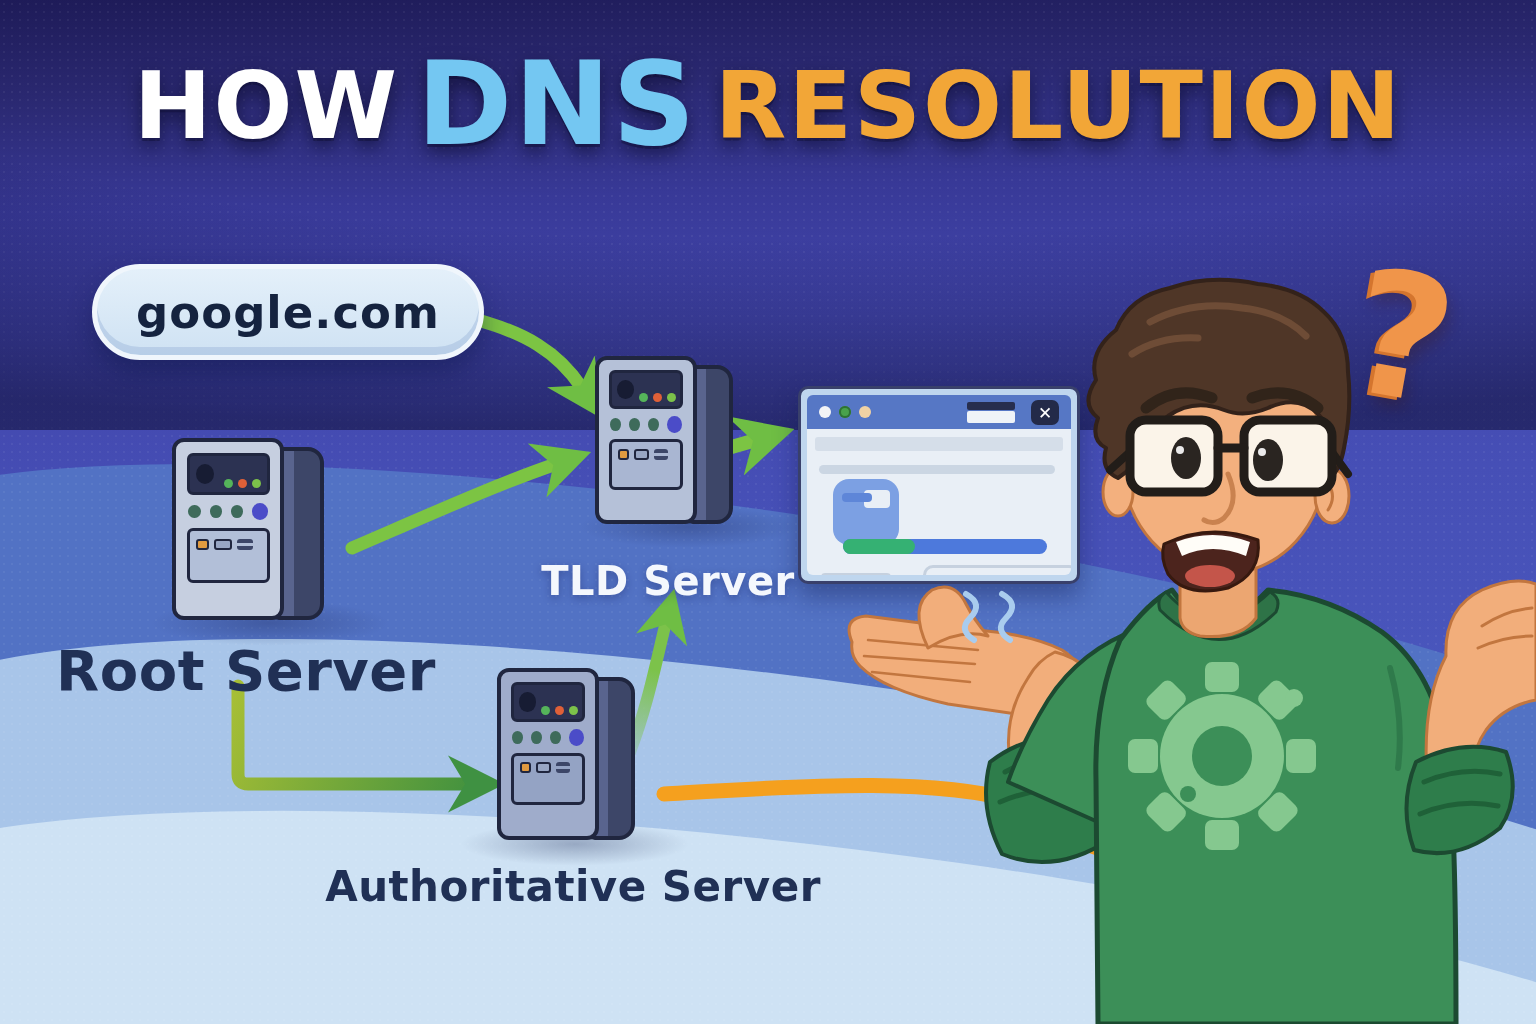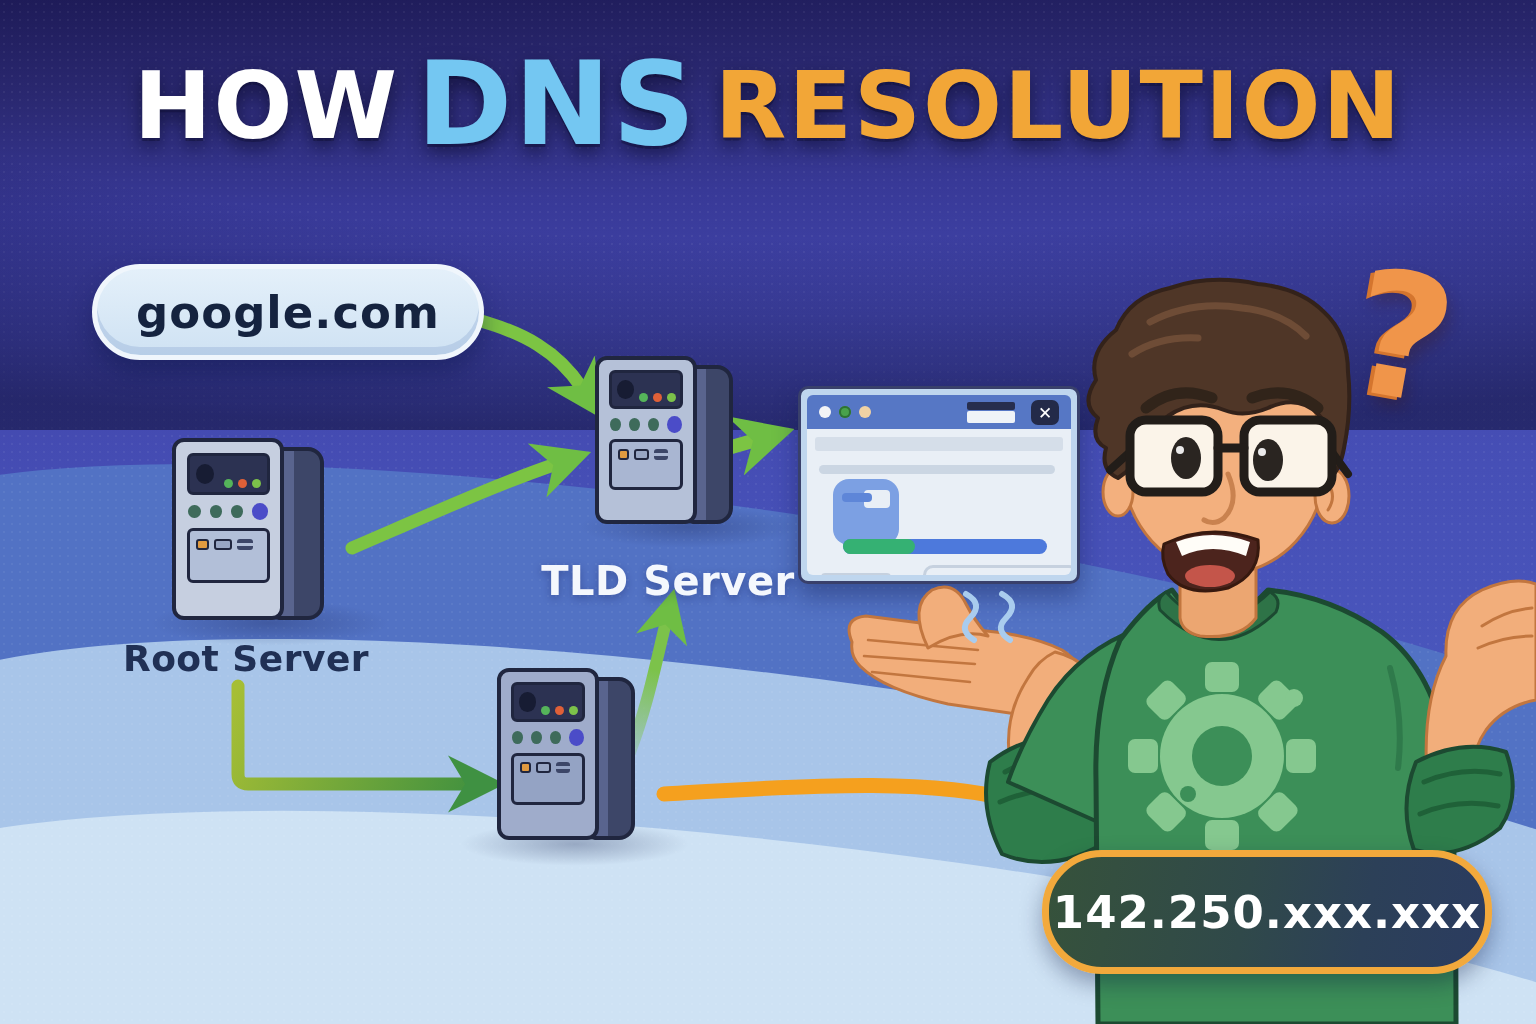--- a/index.html
+++ b/index.html
@@ -48,21 +48,21 @@
   .server .slot{height:11px;border-radius:3px;border:2px solid #20263F;box-sizing:border-box;}
   .server .slot.a{width:20%;background:#E09A40;}
   .server .slot.b{width:28%;background:#98A6C4;}
   .server .slot.c{width:24%;border:none;background:linear-gradient(#3C4668 0 4px,transparent 4px 7px,#3C4668 7px 11px);}
   .srv-root{left:172px;top:438px;width:152px;height:182px;--front:#C6CFE0;--bay:#B2BFD8;}
   .srv-tld{left:595px;top:356px;width:138px;height:168px;--front:#B5C1D8;--bay:#A9B6D2;}
   .srv-auth{left:497px;top:668px;width:138px;height:172px;--front:#9FACCB;--bay:#94A3C4;}
   .shadow{position:absolute;background:radial-gradient(ellipse,rgba(25,35,80,.30),rgba(25,35,80,0) 70%);border-radius:50%;z-index:2;}
   
   .lbl{position:absolute;transform:translateX(-50%);font-weight:bold;white-space:nowrap;letter-spacing:.5px;z-index:4;}
-  .lbl-root{left:246px;top:638px;font-size:36px;color:#203055;}
+  .lbl-root{left:246px;top:638px;font-size:56px;color:#203055;}
   .lbl-tld{left:668px;top:558px;font-size:40px;color:#F4F7FD;text-shadow:0 3px 8px rgba(20,30,90,.35);}
   .lbl-auth{left:573px;top:862px;font-size:42px;color:#203055;}
   
   .browser{position:absolute;left:798px;top:386px;width:282px;height:198px;z-index:3;
       background:#BFD6EE;border:3px solid #39406B;border-radius:10px;box-shadow:0 12px 24px rgba(15,25,75,.40);box-sizing:border-box;}
   .b-title{position:absolute;left:6px;right:6px;top:6px;height:34px;background:#5677C5;border-radius:6px 6px 0 0;}
   .wdot{position:absolute;top:11px;width:12px;height:12px;border-radius:50%;}
   .w1{left:12px;background:#F3F4F6;} .w2{left:32px;background:#49A24B;box-shadow:inset 0 0 0 2px #2E7134;} .w3{left:52px;background:#F0D2A4;}
   .b-darkbar{position:absolute;right:56px;top:7px;width:48px;height:8px;background:#272E4E;border-radius:2px;}
   .b-whitebar{position:absolute;right:56px;top:16px;width:48px;height:12px;background:#EFF3F8;border-radius:2px;}
@@ -210,20 +210,21 @@
       <div class="bay">
           <i class="slot a"></i>
           <i class="slot b"></i>
           <i class="slot c"></i>
         </div>
     </div>
   </div>
 
   <div class="lbl lbl-root">Root Server</div>
   <div class="lbl lbl-tld">TLD Server</div>
+  <div class="lbl lbl-auth">Authoritative Server</div>
 
   <div class="browser">
     <div class="b-title">
       <span class="wdot w1"></span>
       <span class="wdot w2"></span>
       <span class="wdot w3"></span>
       <span class="b-darkbar"></span>
       <span class="b-whitebar"></span>
       <div class="b-close">✕</div>
     </div>
@@ -318,17 +319,14 @@
         <path d="M1416 762 Q1462 738 1506 752 Q1522 796 1500 828 Q1458 862 1414 850 Q1398 806 1416 762 Z" fill="#2E7D4B" stroke="#1C4A31" stroke-width="4"></path>
         <path d="M1424 782 Q1462 766 1500 774 M1420 814 Q1458 798 1498 806" stroke="#1F6138" stroke-width="5" fill="none"></path>
       </g>
 
       <path d="M966 594 q18 10 4 24 q-12 12 4 22 M1002 594 q18 10 4 24 q-12 12 4 22" stroke="#A9CCEE" stroke-width="6" fill="none"></path>
     </g>
   </svg>
 
   <div class="qmark">?</div>
 
-  <div class="pill-ip">
-    <span>142.250.xxx.xxx</span>
-  </div>
 
 </div>
 
 </body></html>

